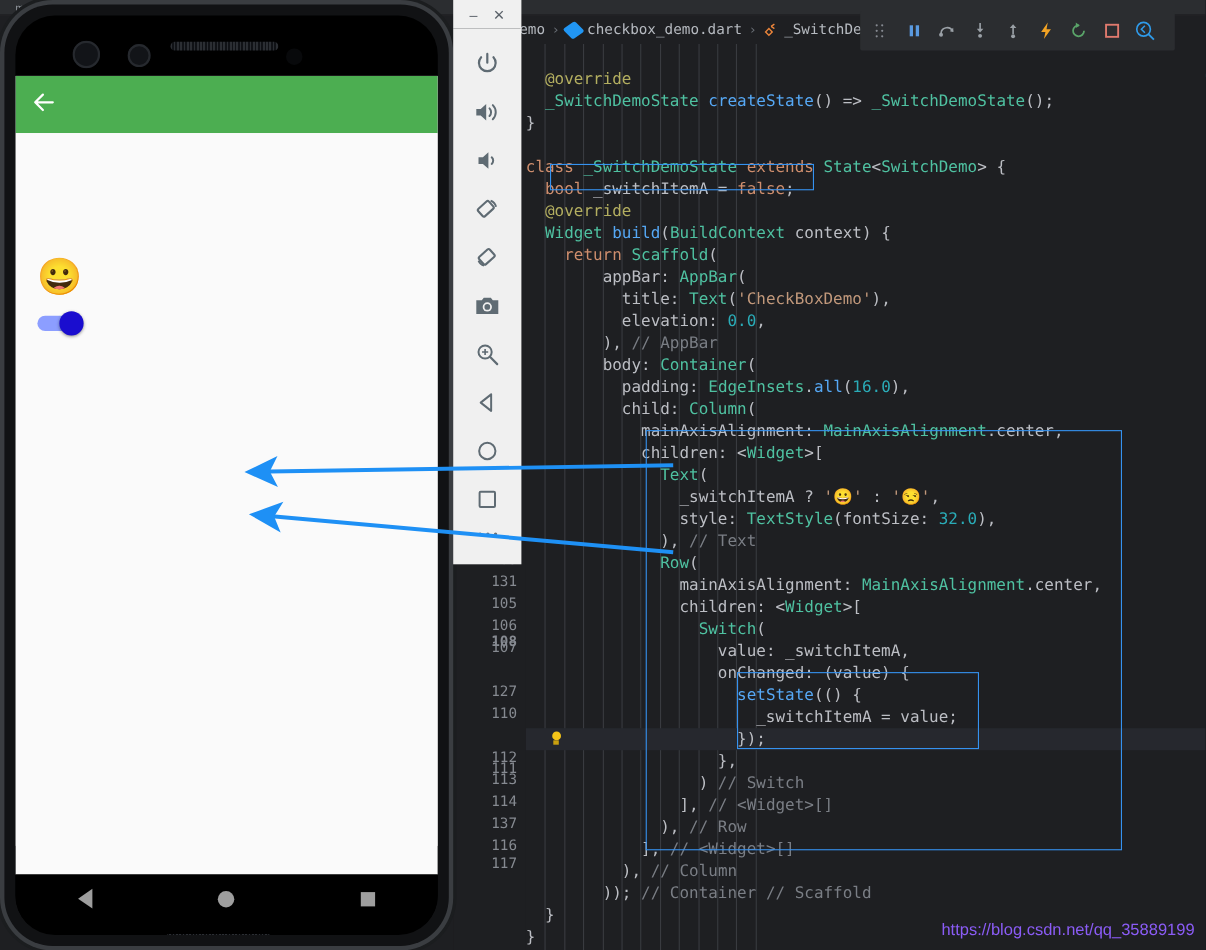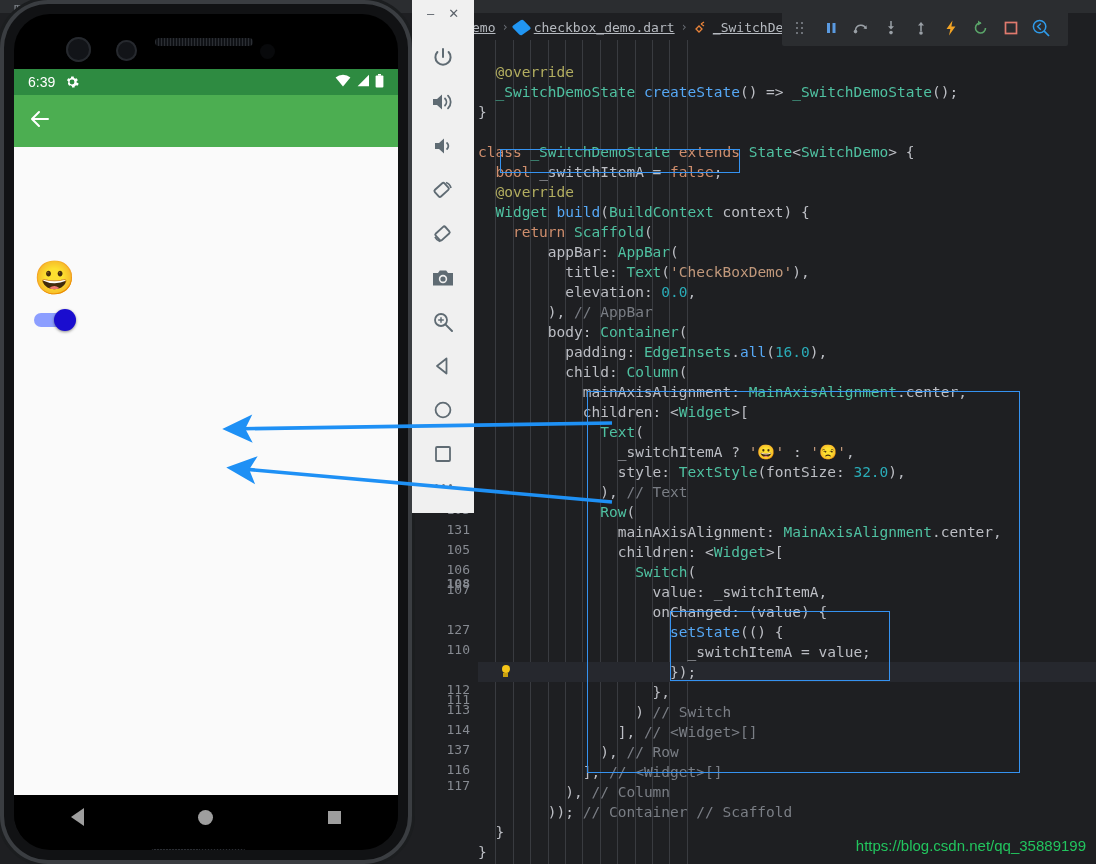--- a/index.html
+++ b/index.html
@@ -27,21 +27,21 @@
   .ide-tab.active { background: #1e1f22; color: #cfd2d6; }
 
   .breadcrumb {
     position: absolute; left: 412px; top: 14px; height: 26px;
     display: flex; align-items: center; gap: 6px;
     padding-left: 60px;
     font-size: 13px; color: #b6bac0;
     font-family: "DejaVu Sans Mono", monospace;
   }
   .crumb-sep { color: #6a6f76; font-size: 12px; }
-  .crumb-txt { white-space: nowrap; text-decoration: underline; }
+  .crumb-txt { white-space: nowrap; }
 
   
   .dart-ico {
     width: 13px; height: 13px; background: #2196f3;
     transform: rotate(45deg) skewX(-10deg);
     border-radius: 2px; display: inline-block;
   }
   .cls-ico {
     width: 13px; height: 13px; display: inline-block; position: relative;
   }
@@ -219,21 +219,21 @@
     position: absolute; left: 137px; top: 835px; width: 95px; height: 6px;
     border-radius: 3px;
     background: repeating-linear-gradient(90deg,#2b2e33 0 1.5px,#0a0b0d 1.5px 3px);
   }
 
   
   .arrows { position: absolute; inset: 0; z-index: 40; pointer-events: none; }
 
   .watermark {
     position: absolute; right: 10px; bottom: 10px; z-index: 25;
-    color: #22c55e; font-size: 15px;
+    color: #8b5cf6; font-size: 15px;
     font-family: "Liberation Sans", sans-serif;
   }
 </style>
 </head>
 <body>
 
 <div id="root">
 
   <div class="ide"></div>
 
@@ -403,46 +403,20 @@
 
     <div class="phone">
       <div class="phone-inner">
         <div class="cam-a"></div>
         <div class="cam-b"></div>
         <div class="cam-c"></div>
         <div class="speaker"></div>
 
         <div class="screen">
 
-          <div class="statusbar">
-            <span>6:39</span>
-            <span style="margin-left:10px;display:flex;align-items:center">
-              <svg width="14" height="14" viewBox="0 0 16 16">
-                  <path fill="#fff" d="M8 5.2a2.8 2.8 0 100 5.6 2.8 2.8 0 000-5.6zm6.3 3.6l1.4 1.1-1.4 2.4-1.7-.6a6 6 0 01-1.4.8l-.3 1.8h-2.8l-.3-1.8a6 6 0 01-1.4-.8l-1.7.6-1.4-2.4L3.7 8.8a6 6 0 010-1.6L2.3 6.1l1.4-2.4 1.7.6a6 6 0 011.4-.8L7.1 1.7h2.8l.3 1.8a6 6 0 011.4.8l1.7-.6 1.4 2.4-1.4 1.1a6 6 0 010 1.6z"></path>
-                </svg>
-            </span>
-            <span class="sb-icons">
-              <span>
-                <svg width="16" height="13" viewBox="0 0 16 13">
-                    <path fill="#fff" d="M8 12.5 L0.6 3.4 A11.5 11.5 0 0 1 15.4 3.4 Z"></path>
-                  </svg>
-              </span>
-              <span>
-                <svg width="14" height="13" viewBox="0 0 14 13">
-                    <path fill="#fff" d="M13 0.8 L13 12.2 L1.6 12.2 Z"></path>
-                  </svg>
-              </span>
-              <span>
-                <svg width="9" height="14" viewBox="0 0 9 14">
-                    <rect x="3" y="0" width="3" height="1.6" fill="#fff"></rect>
-                    <rect x="0.6" y="1.6" width="7.8" height="12" rx="1" fill="#fff"></rect>
-                  </svg>
-              </span>
-            </span>
-          </div>
 
           <div class="appbar">
             <span>
               <svg width="24" height="24" viewBox="0 0 24 24">
                   <path d="M20 12 H5 M11 5 L4 12 L11 19" stroke="#fff" stroke-width="2" fill="none" stroke-linecap="round" stroke-linejoin="round"></path>
                 </svg>
             </span>
           </div>
 
           <div class="screen-body">

